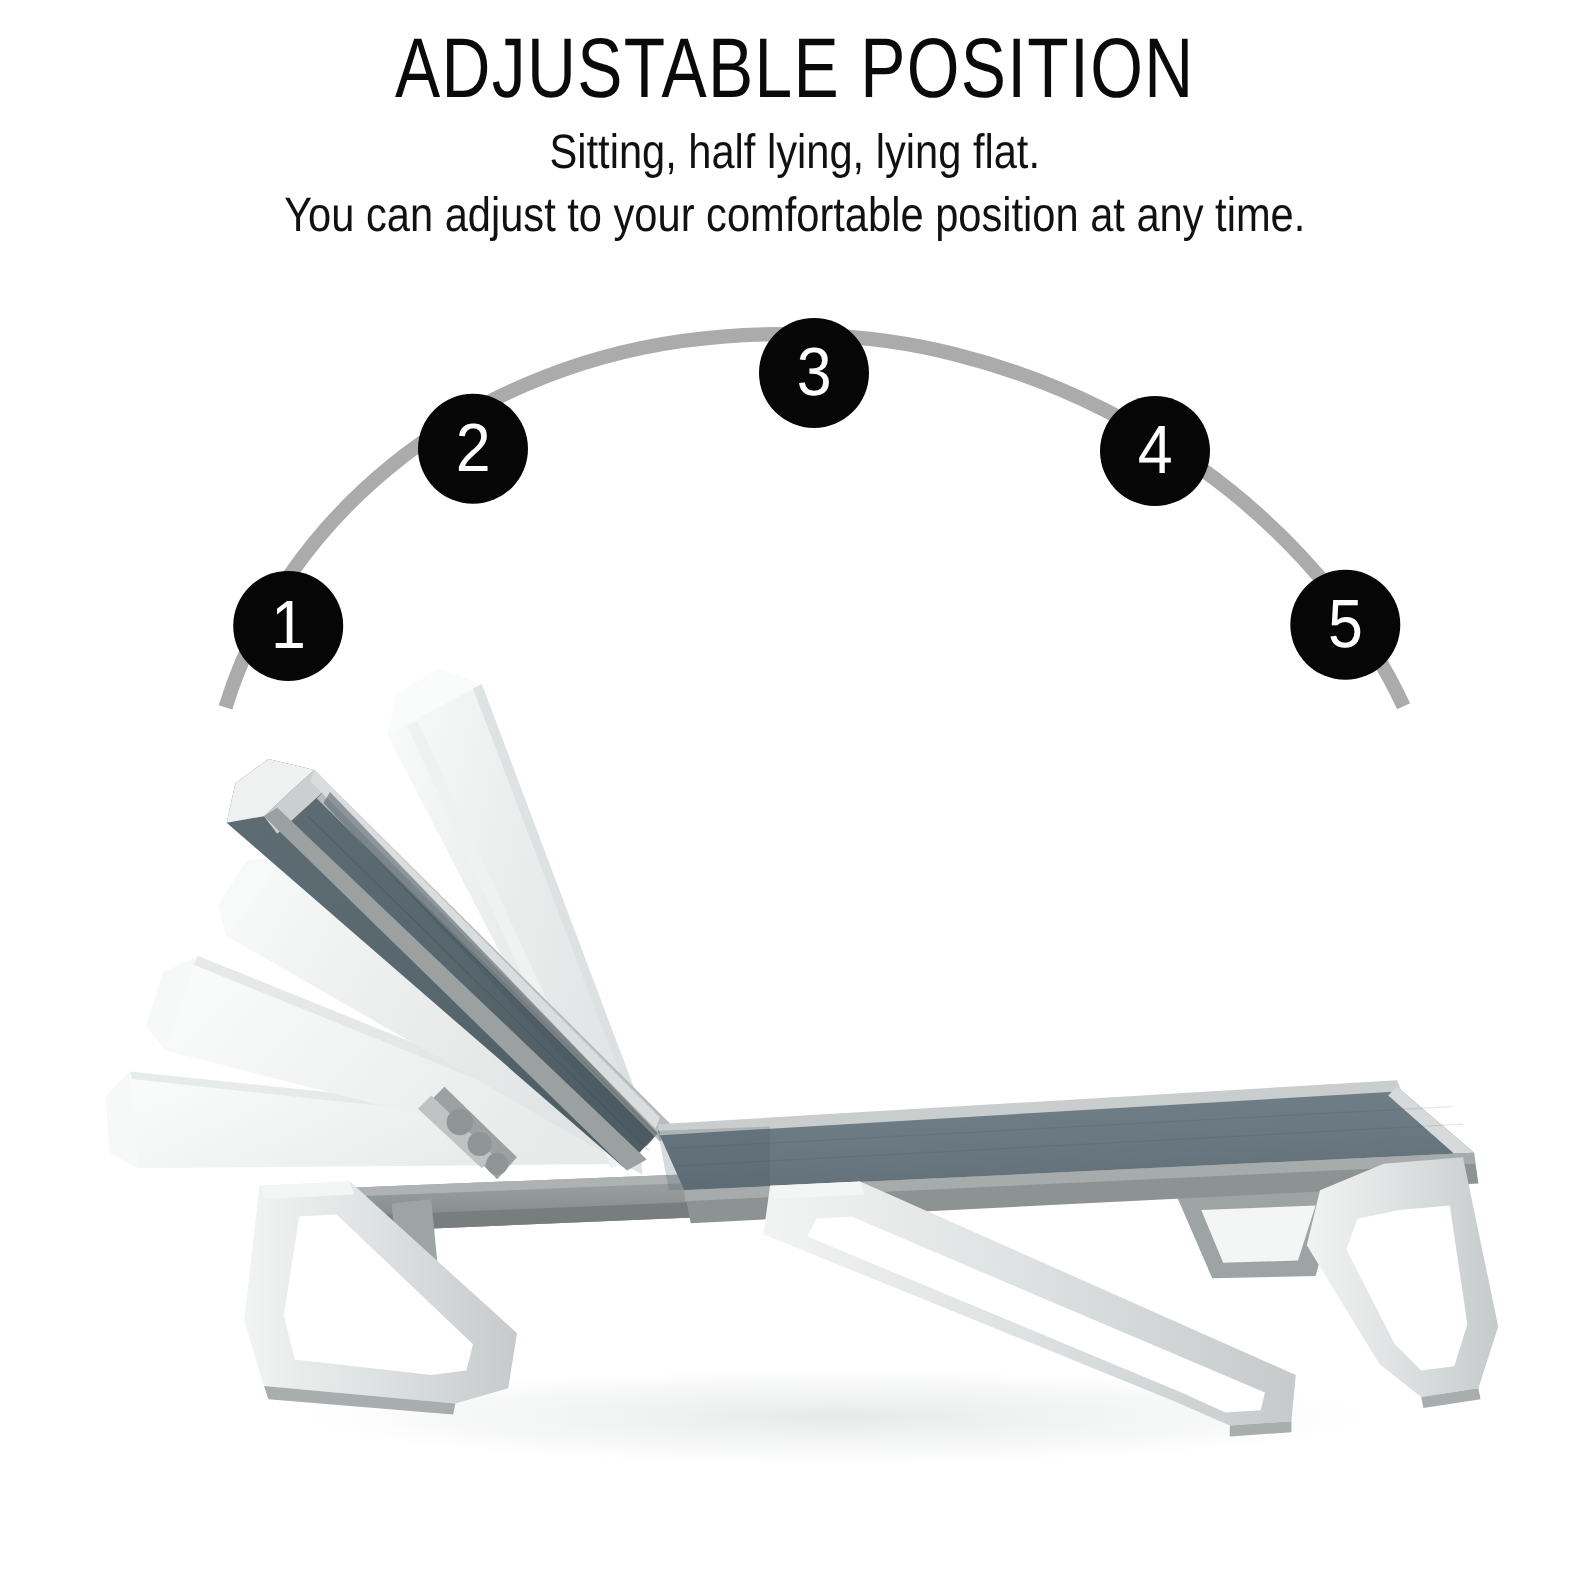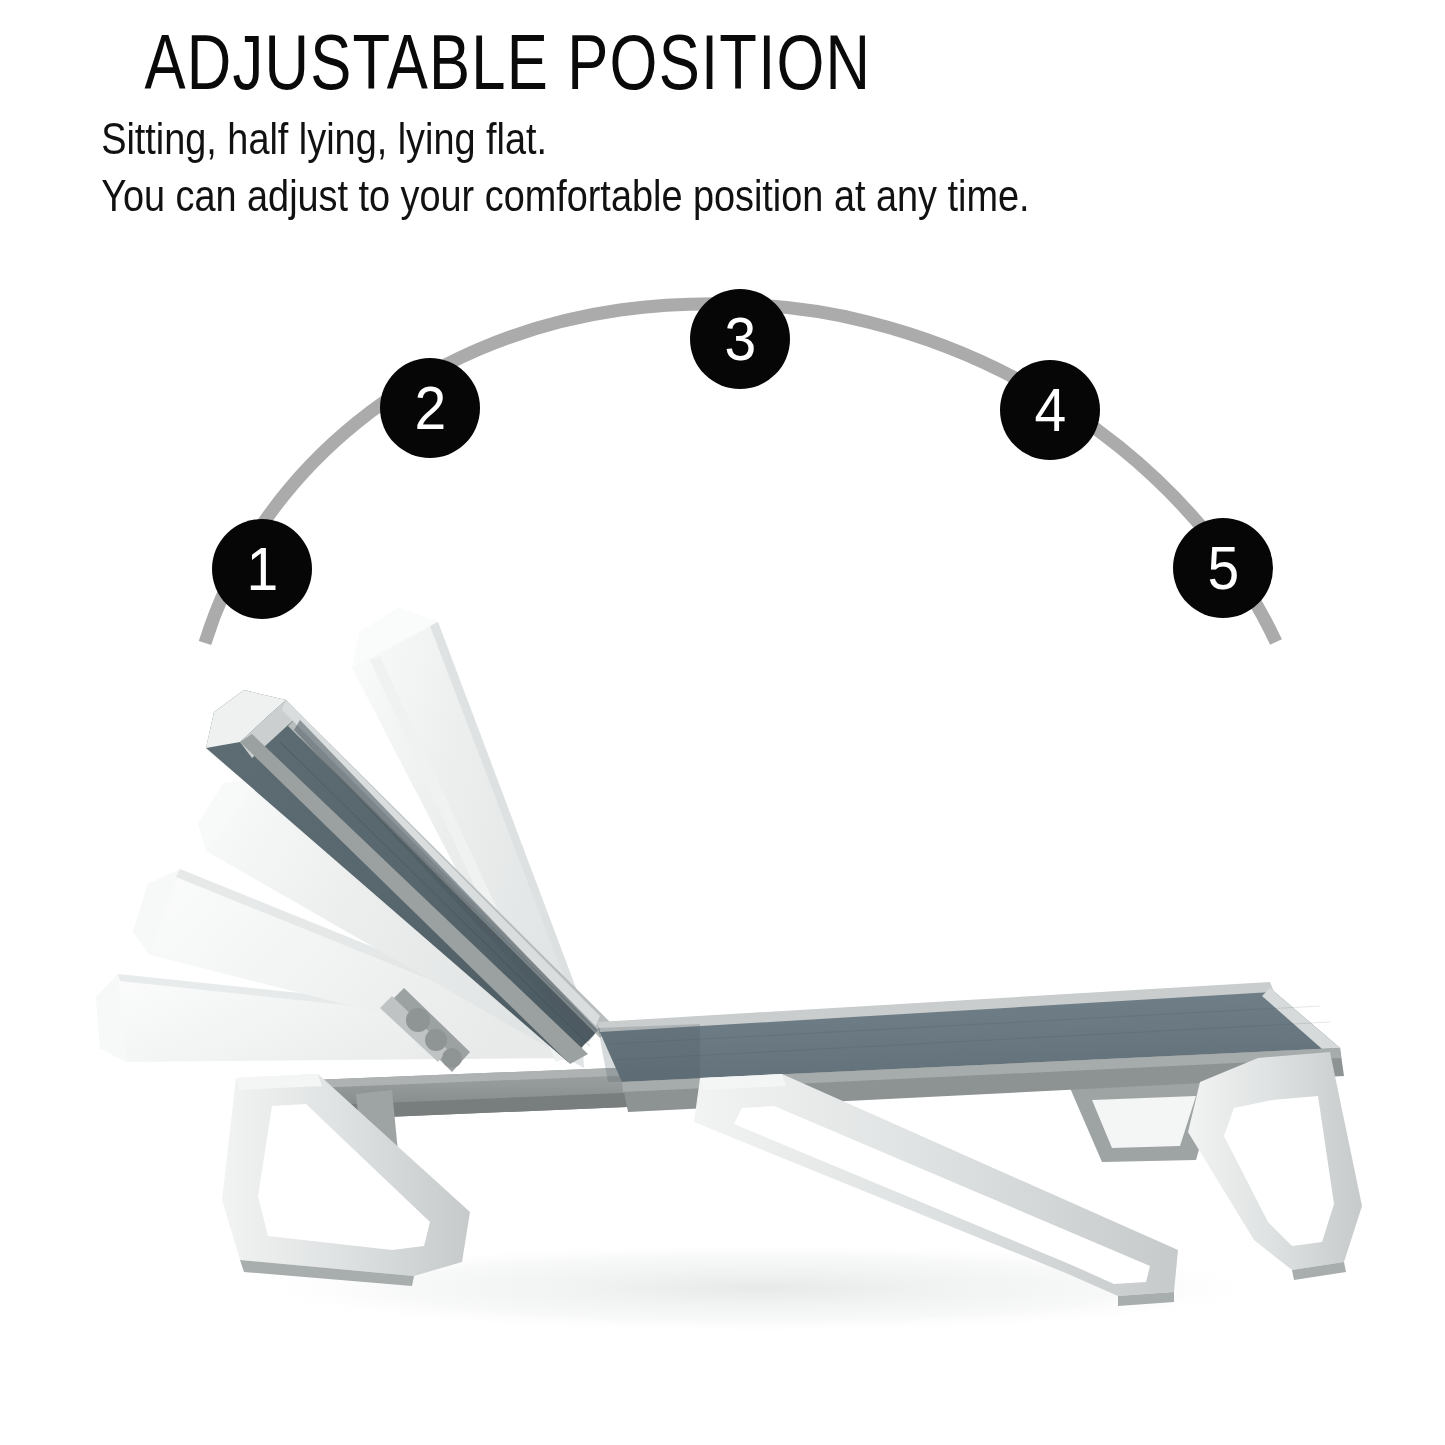--- a/index.html
+++ b/index.html
@@ -15,21 +15,21 @@
     overflow: hidden;
     font-family: "Liberation Sans", sans-serif;
   }
 
   
   #header {
     position: absolute;
     left: 0;
     top: 0;
     width: 1445px;
-    text-align: left;
+    text-align: center;
   }
   #title {
     margin: 0;
     padding-top: 22px;
     font-family: "Liberation Sans", sans-serif;
     font-size: 77px;
     font-weight: 400;
     letter-spacing: 1.5px;
     color: #0a0a0a;
     line-height: 1.06;

